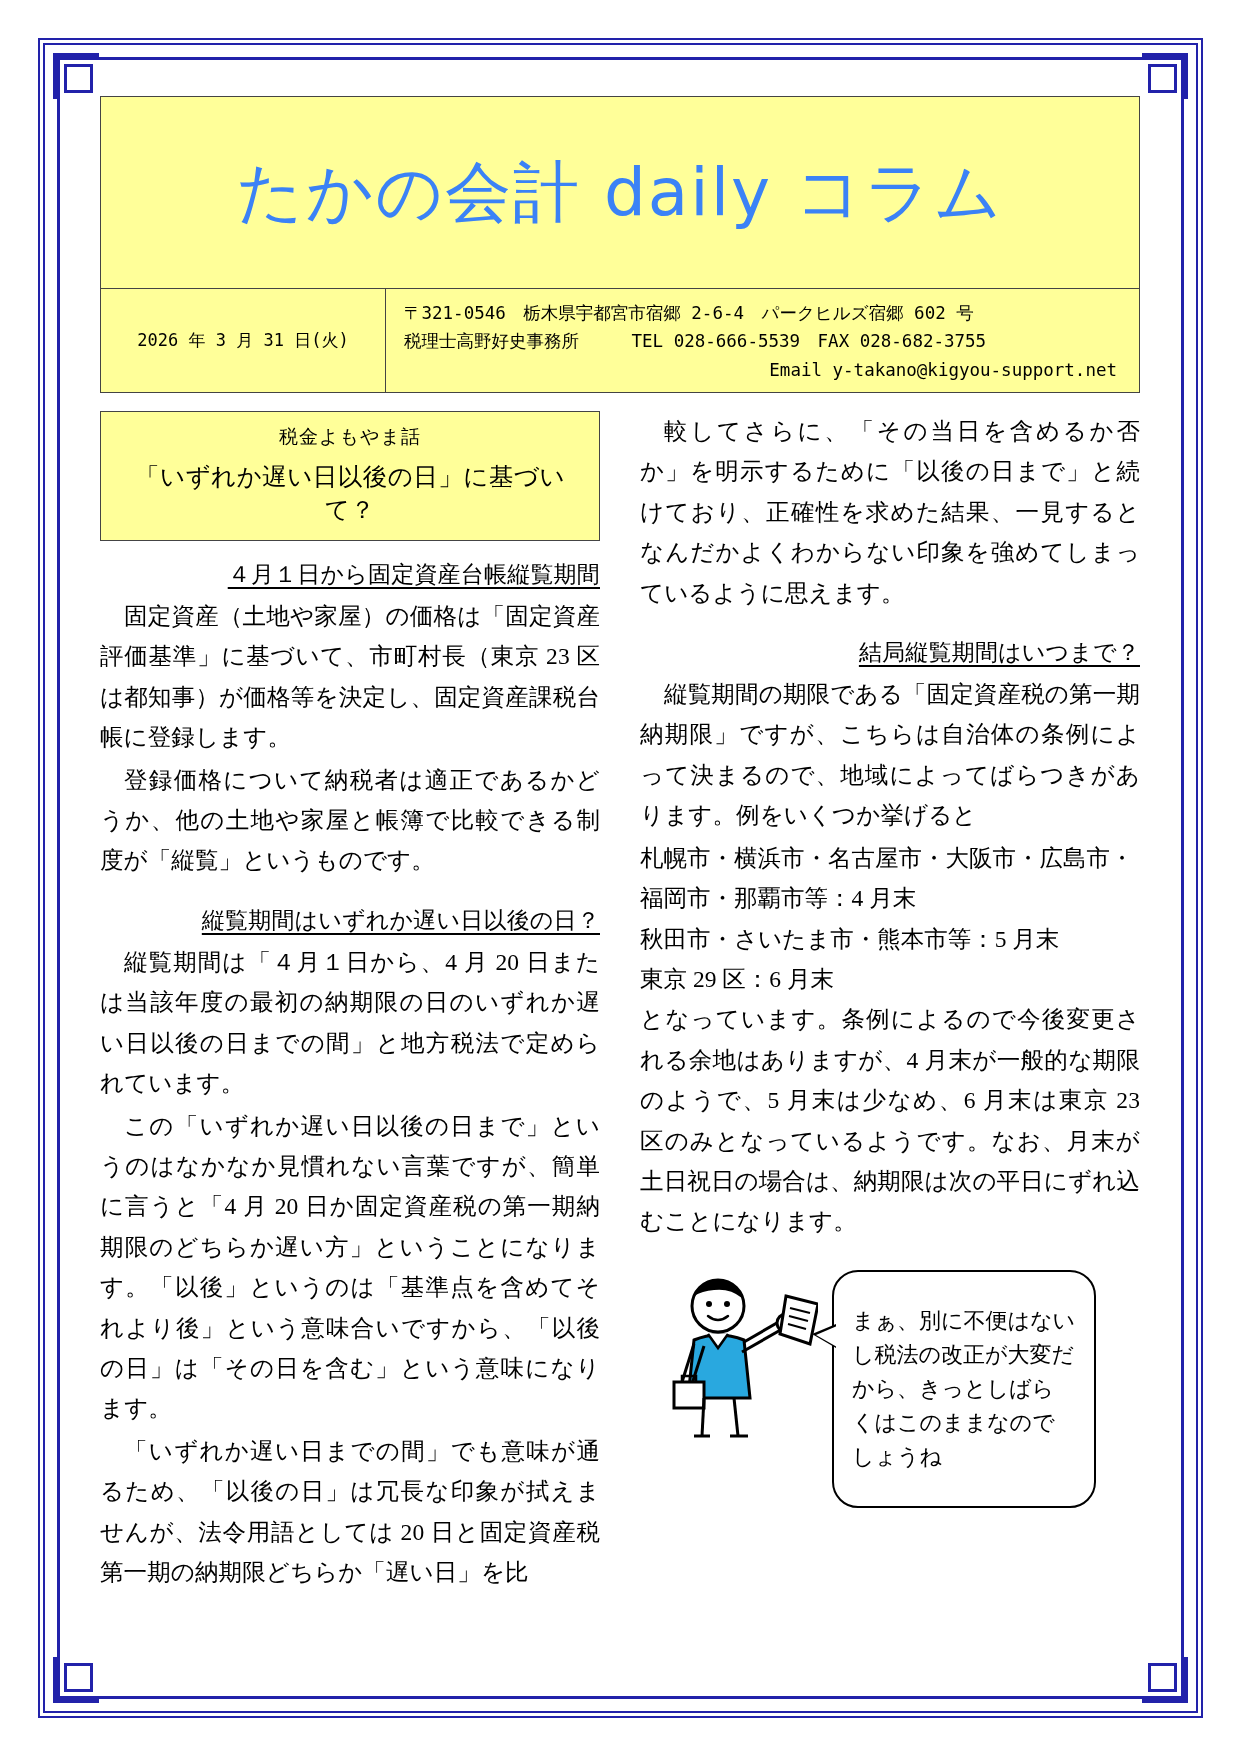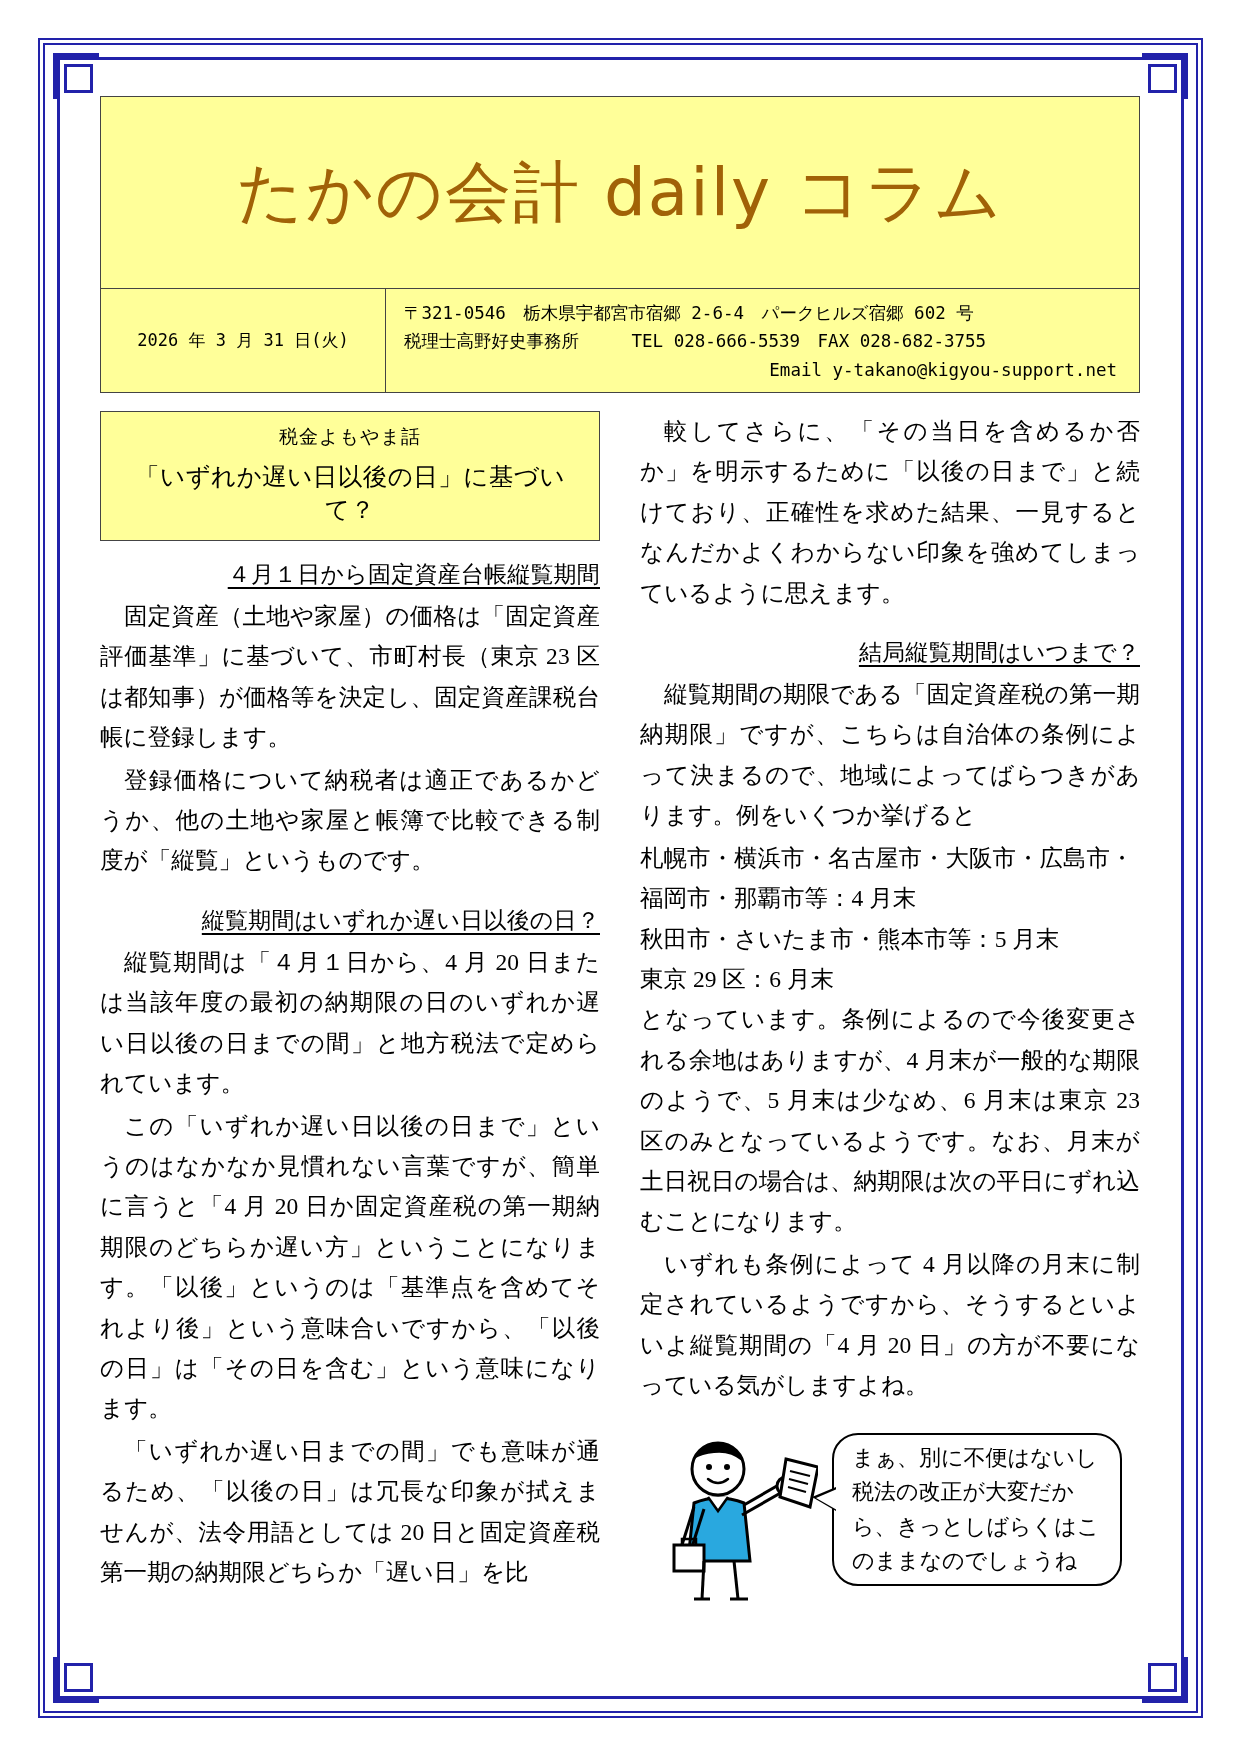--- a/index.html
+++ b/index.html
@@ -68,21 +68,21 @@
     display: flex;
     align-items: center;
     justify-content: center;
     box-sizing: border-box;
   }
   .masthead-title {
     font-family: "DejaVu Sans", sans-serif;
     font-size: 66px;
     letter-spacing: 2px;
     font-weight: 400;
-    color: #a16207;
+    color: #3b82f6;
   }
 
   
   .infobar {
     display: flex;
     border: 1px solid #444444;
     border-top: none;
     background: #ffff99;
     box-sizing: border-box;
     min-height: 104px;
@@ -178,22 +178,22 @@
     height: 170px;
     position: relative;
     flex: none;
     margin-left: 18px;
   }
   .bubble {
     position: relative;
     margin-left: 14px;
     border: 2px solid #000;
     border-radius: 26px;
-    padding: 6px 18px;
-    width: 290px;
+    padding: 32px 18px;
+    width: 264px;
     box-sizing: border-box;
     font-size: 22px;
     line-height: 1.55;
     background: #fff;
   }
   .bubble::before {
     content: "";
     position: absolute;
     left: -22px;
     top: 52px;
@@ -266,21 +266,20 @@
       <p class="para">縦覧期間の期限である「固定資産税の第一期納期限」ですが、こちらは自治体の条例によって決まるので、地域によってばらつきがあります。例をいくつか挙げると</p>
 
       <div class="citylist">
         <div>札幌市・横浜市・名古屋市・大阪市・広島市・</div>
         <div>福岡市・那覇市等：4 月末</div>
         <div>秋田市・さいたま市・熊本市等：5 月末</div>
         <div>東京 29 区：6 月末</div>
       </div>
 
       <p class="para noindent">となっています。条例によるので今後変更される余地はありますが、4 月末が一般的な期限のようで、5 月末は少なめ、6 月末は東京 23 区のみとなっているようです。なお、月末が土日祝日の場合は、納期限は次の平日にずれ込むことになります。</p>
-      <p class="para">いずれも条例によって 4 月以降の月末に制定されているようですから、そうするといよいよ縦覧期間の「4 月 20 日」の方が不要になっている気がしますよね。</p>
 
       <div class="figure-row">
         <div class="character">
           <svg width="160" height="170" viewBox="0 0 160 170" xmlns="http://www.w3.org/2000/svg">
 
             <circle cx="60" cy="36" r="26" fill="#ffffff" stroke="#000" stroke-width="3"></circle>
 
             <path d="M36 26 Q44 8 62 10 Q80 12 84 28 Q72 18 56 20 Q44 21 36 26 Z" fill="#000"></path>
 
             <circle cx="51" cy="34" r="3" fill="#000"></circle>

